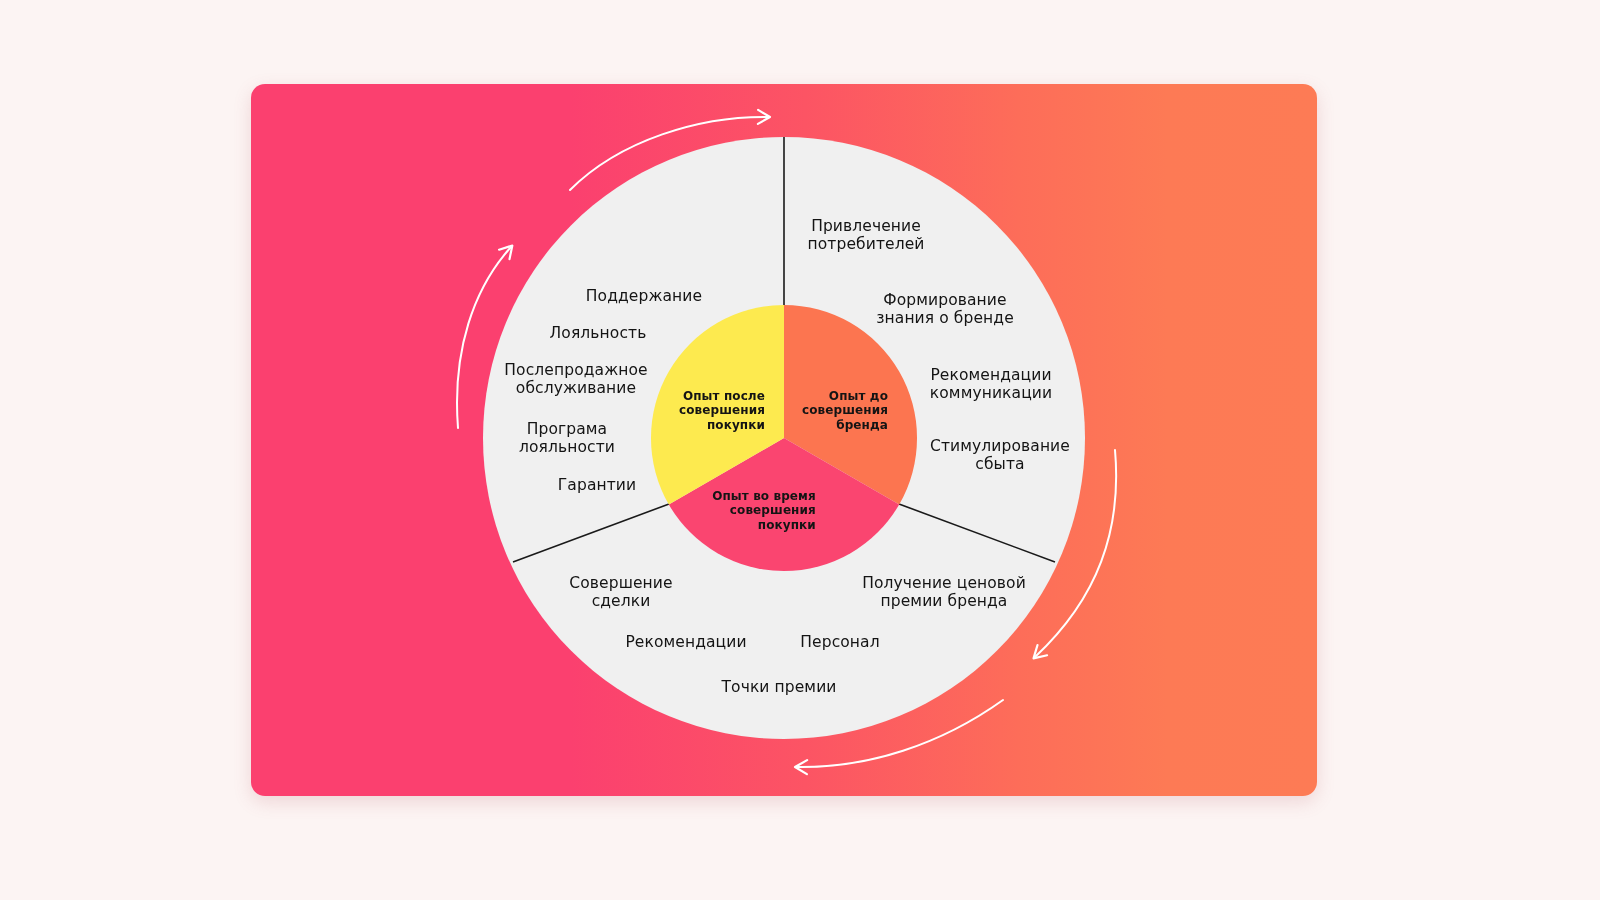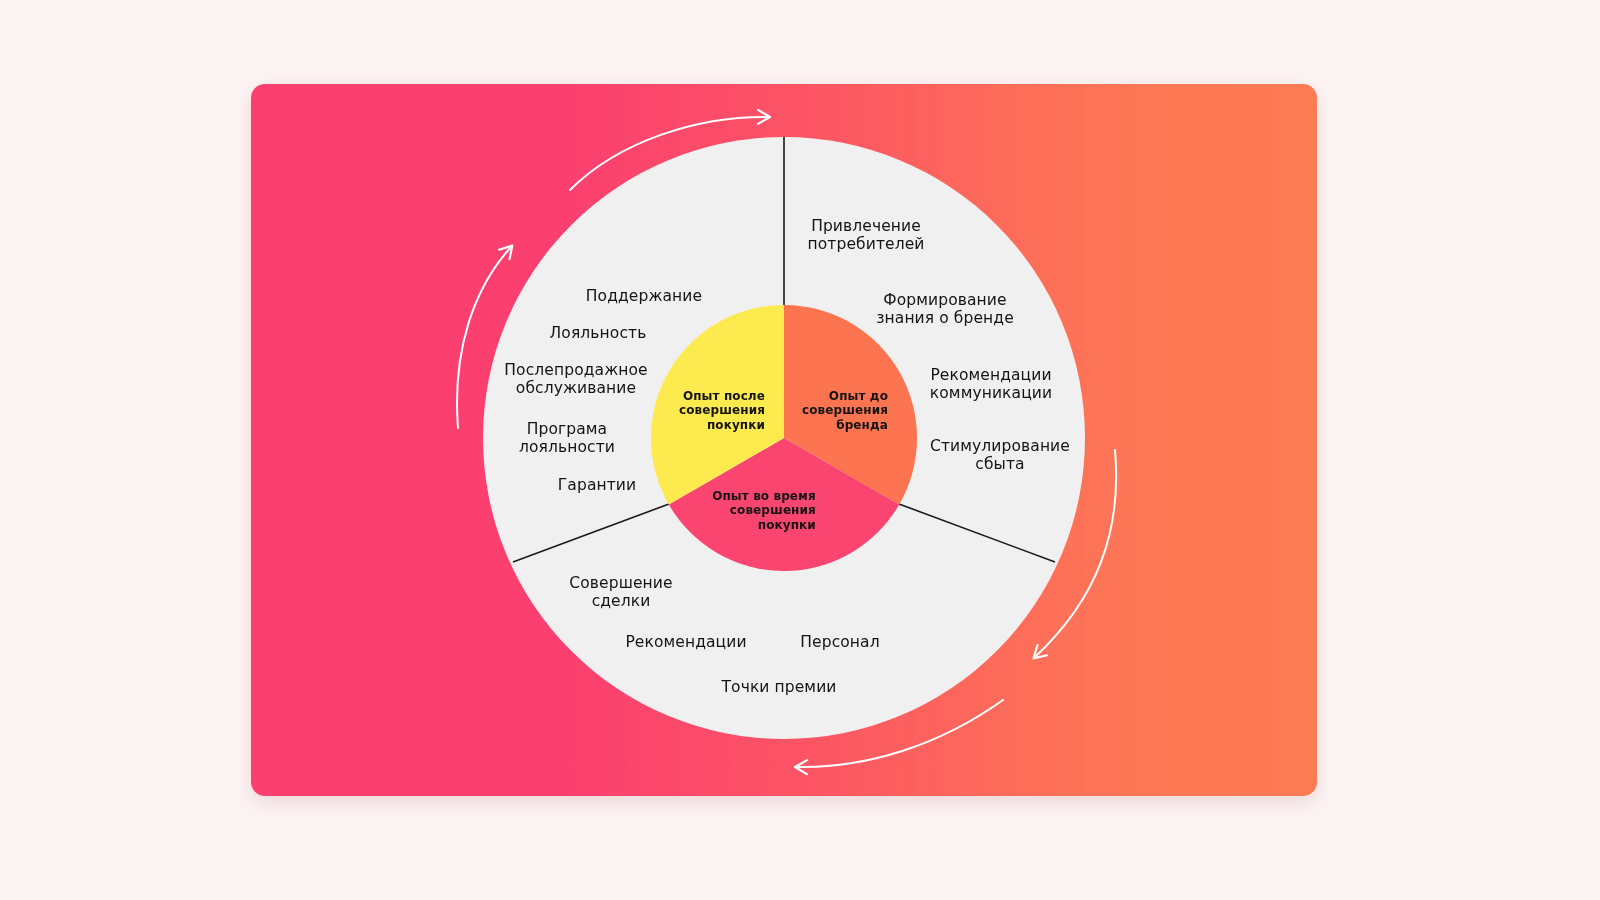--- a/index.html
+++ b/index.html
@@ -104,20 +104,22 @@
 
   <div class="olabel" style="left:866px;top:236px">Привлечение
 потребителей</div>
   <div class="olabel" style="left:945px;top:310px">Формирование
 знания о бренде</div>
   <div class="olabel" style="left:991px;top:385px">Рекомендации
 коммуникации</div>
   <div class="olabel" style="left:1000px;top:456px">Стимулирование
 сбыта</div>
 
+  <div class="olabel" style="left:944px;top:593px">Получение ценовой
+премии бренда</div>
   <div class="olabel" style="left:840px;top:643px">Персонал</div>
   <div class="olabel" style="left:779px;top:688px">Точки премии</div>
   <div class="olabel" style="left:686px;top:643px">Рекомендации</div>
   <div class="olabel" style="left:621px;top:593px">Совершение
 сделки</div>
 
   <div class="olabel" style="left:597px;top:486px">Гарантии</div>
   <div class="olabel" style="left:567px;top:439px">Програма
 лояльности</div>
   <div class="olabel" style="left:576px;top:380px">Послепродажное

